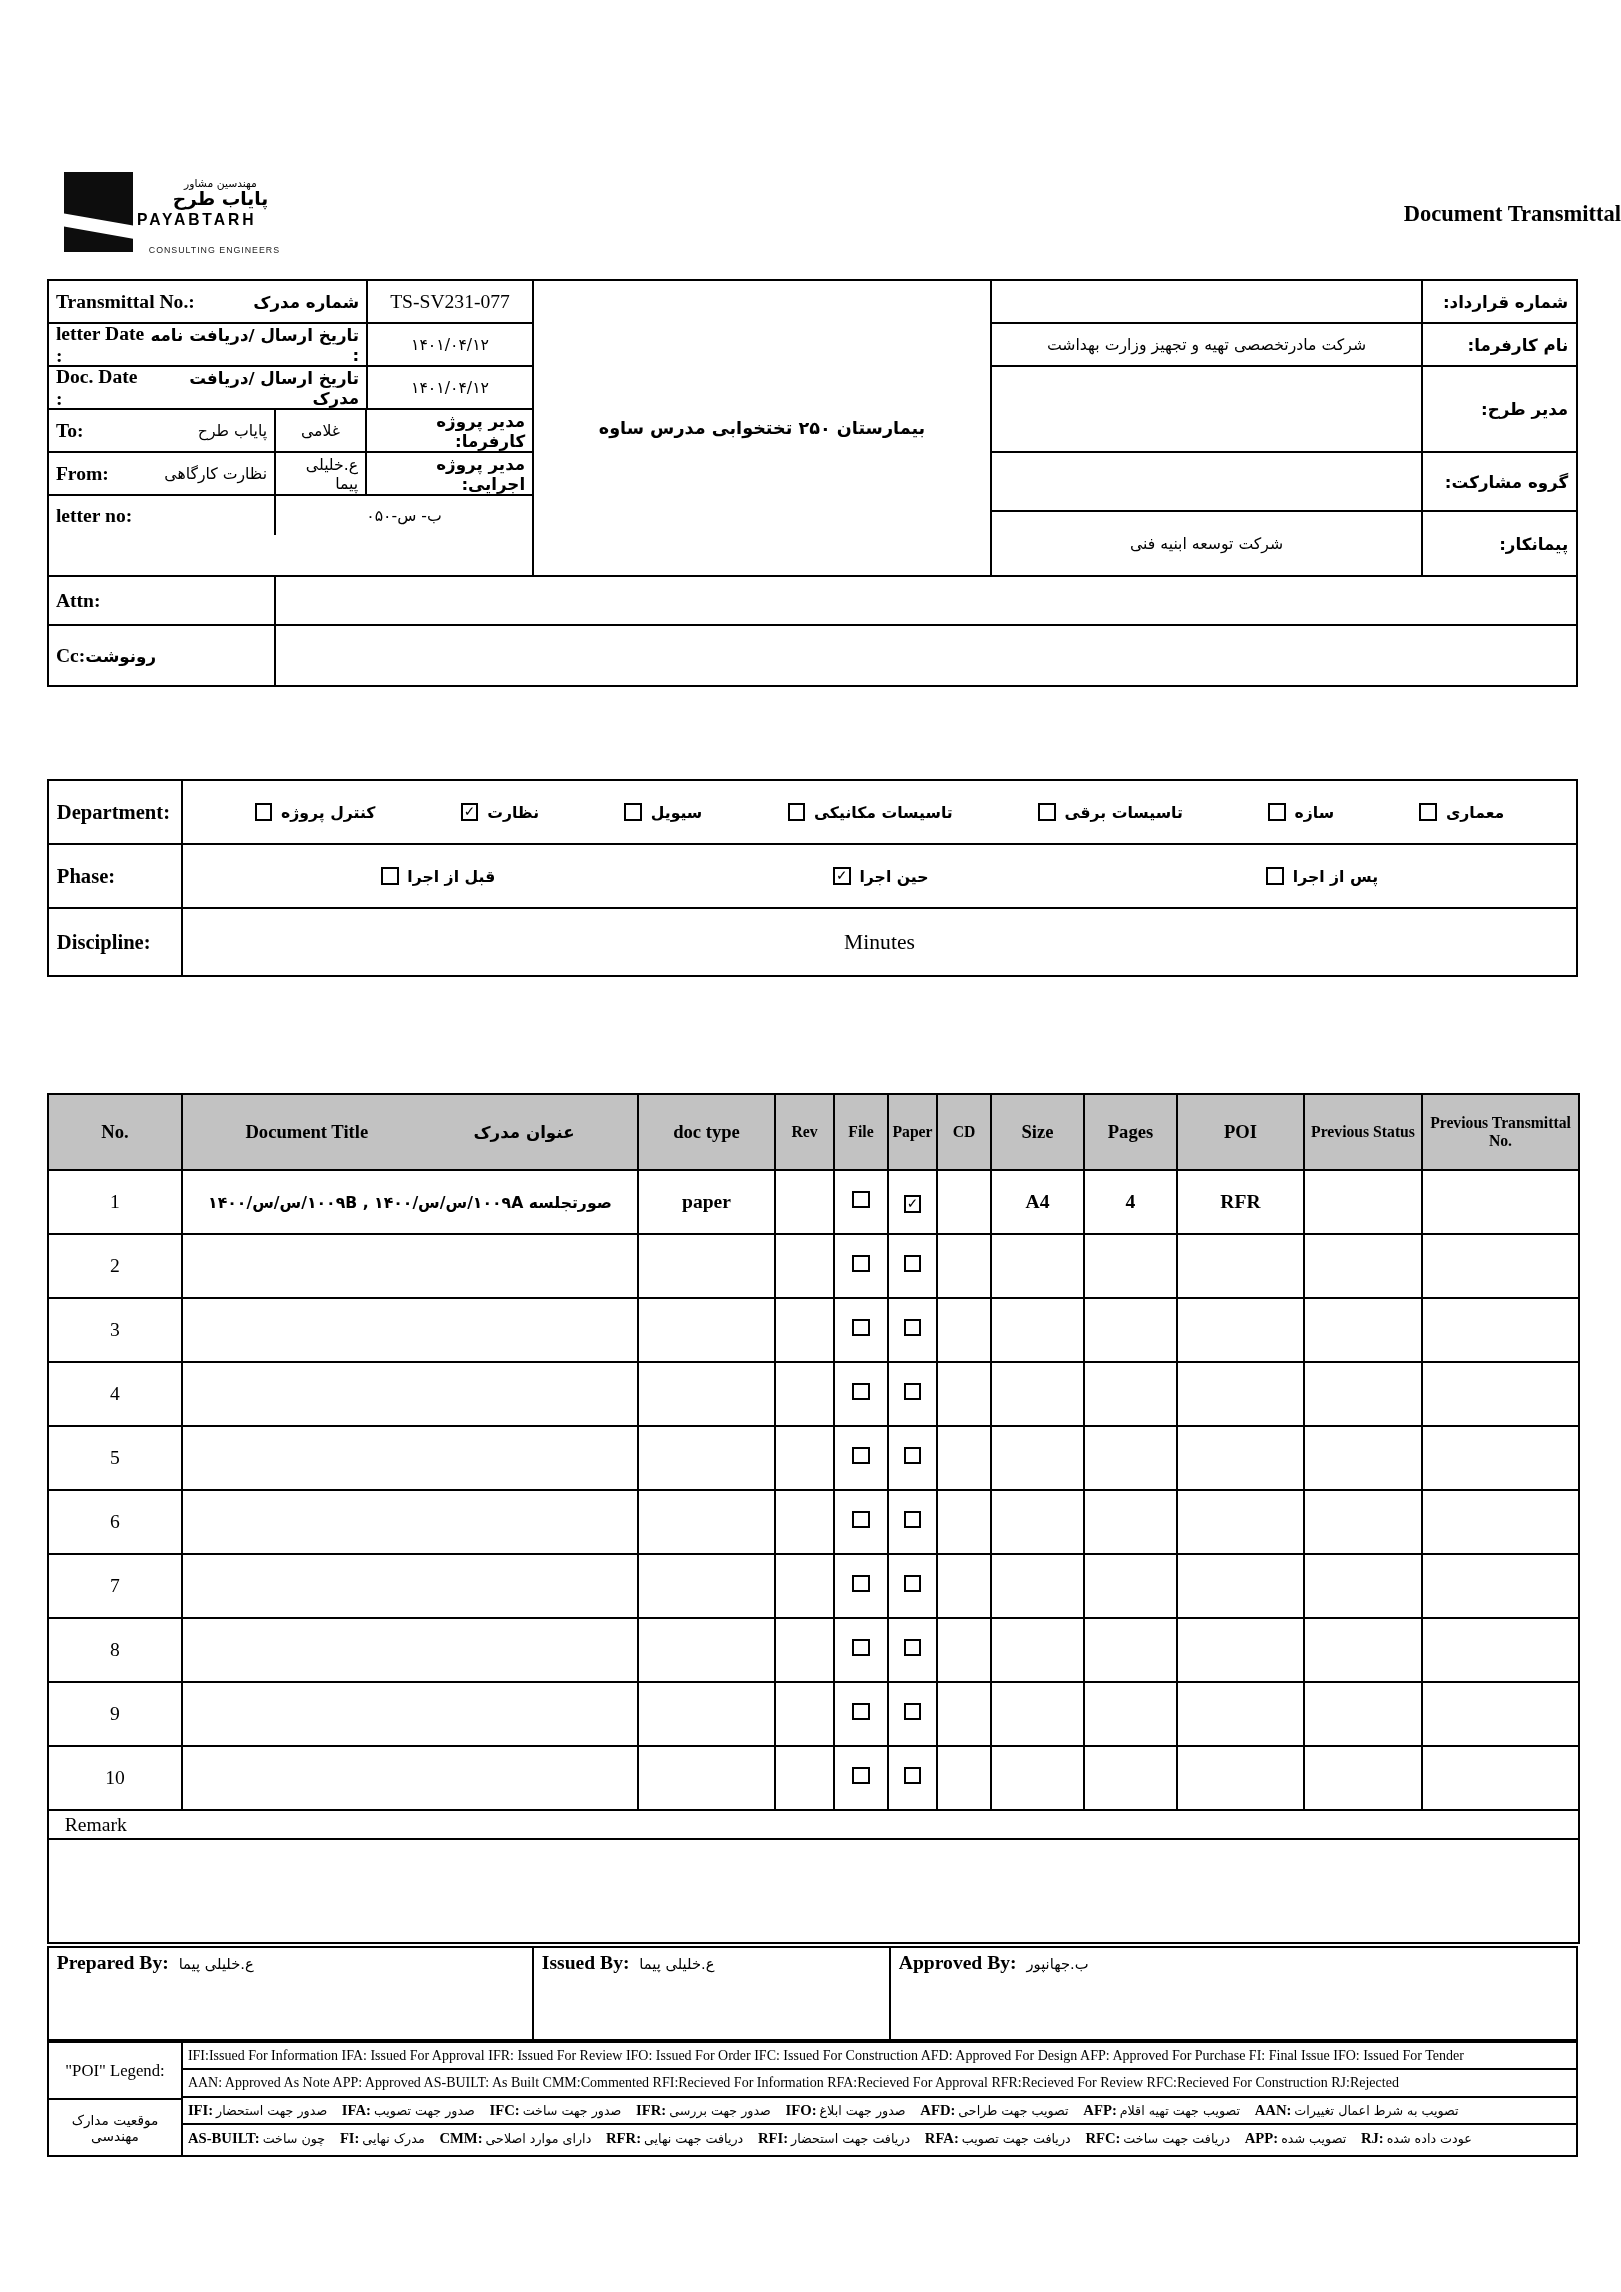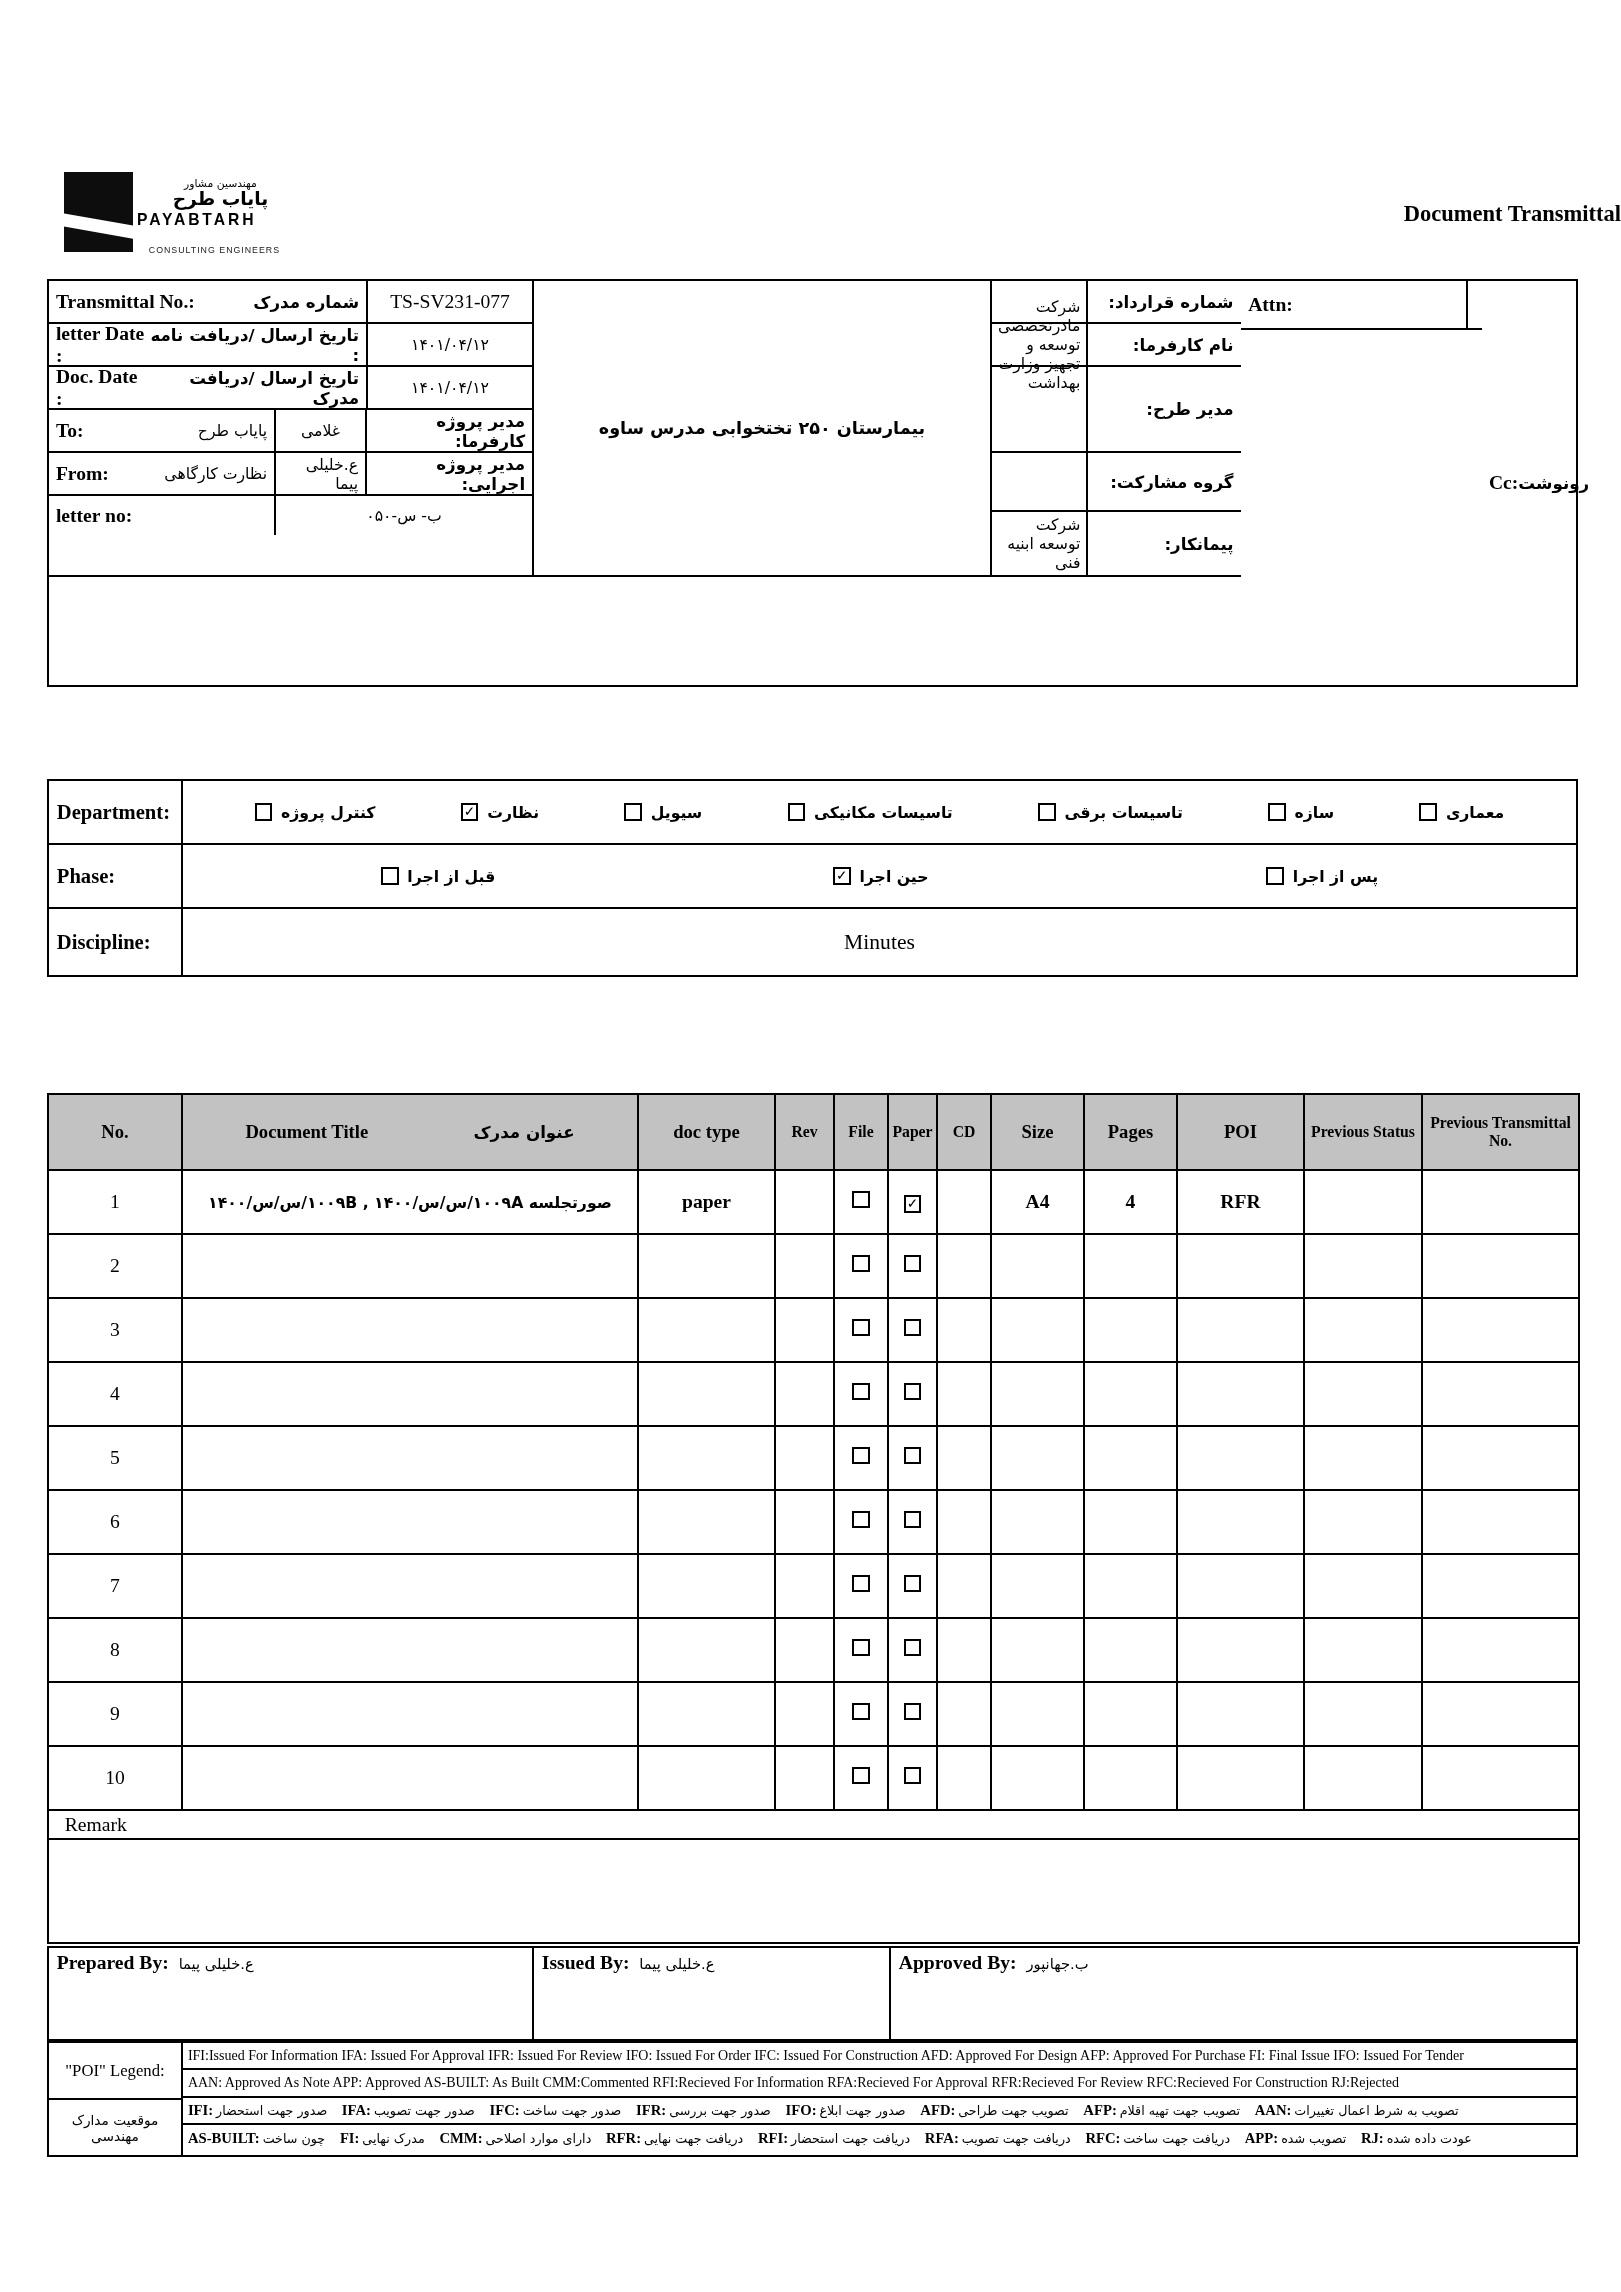--- a/index.html
+++ b/index.html
@@ -19,21 +19,21 @@
   .logo-en{font-size:15.7px;font-weight:bold;letter-spacing:2.9px;font-family:"Liberation Sans",sans-serif;margin-top:2px}
   .logo-en-sub{font-size:8.8px;letter-spacing:1px;font-family:"Liberation Sans",sans-serif;color:#1a1a1a;margin-left:11.8px;margin-top:16px}
   .doc-title{position:absolute;left:0;top:201px;width:100%;text-align:right;font-size:22.5px;font-weight:bold}
 
   
   .sec{position:absolute;border:2.9px solid #000;background:#fff}
   .bR{border-right:2px solid #000}
   .bB{border-bottom:2px solid #000}
 
   
-  .sec-info{left:47px;top:279px;width:1531px;height:408px;display:flex;flex-direction:row}
+  .sec-info{left:47px;top:279px;width:1531px;height:408px;display:flex;flex-direction:column}
   .info-top{display:flex;height:296px;border-bottom:2px solid #000}
   .t-left{width:485px;border-right:2px solid #000;display:flex;flex-direction:column}
   .t-row{display:flex;height:43px;align-items:stretch}
   .t-row.short{height:39px}
   .t-row:last-child{border-bottom:none}
   .cell{display:flex;align-items:center;padding:0 6.9px;font-size:19.6px;overflow:hidden}
   .cab{width:319px;justify-content:space-between}
   .caA{width:227px;justify-content:space-between}
   .caB{width:91px;justify-content:center}
   .ccC{flex:1;justify-content:center}
@@ -161,21 +161,21 @@
       </div>
       <div class="t-mid">
         <span class="falab" style="font-size:17.6px">بیمارستان ۲۵۰ تختخوابی مدرس ساوه</span>
       </div>
       <div class="t-right">
         <div class="r-row bB" style="height:43px">
           <div class="r-val"></div>
           <div class="r-lab falab">شماره قرارداد:</div>
         </div>
         <div class="r-row bB" style="height:43px">
-          <div class="r-val faval">شرکت مادرتخصصی توسعه و تجهیز وزارت بهداشت</div>
+          <div class="r-val faval">شرکت مادرتخصصی تهیه و تجهیز وزارت بهداشت</div>
           <div class="r-lab falab">نام کارفرما:</div>
         </div>
         <div class="r-row bB" style="height:86px">
           <div class="r-val"></div>
           <div class="r-lab falab">مدیر طرح:</div>
         </div>
         <div class="r-row bB" style="height:59px">
           <div class="r-val"></div>
           <div class="r-lab falab">گروه مشارکت:</div>
         </div>

